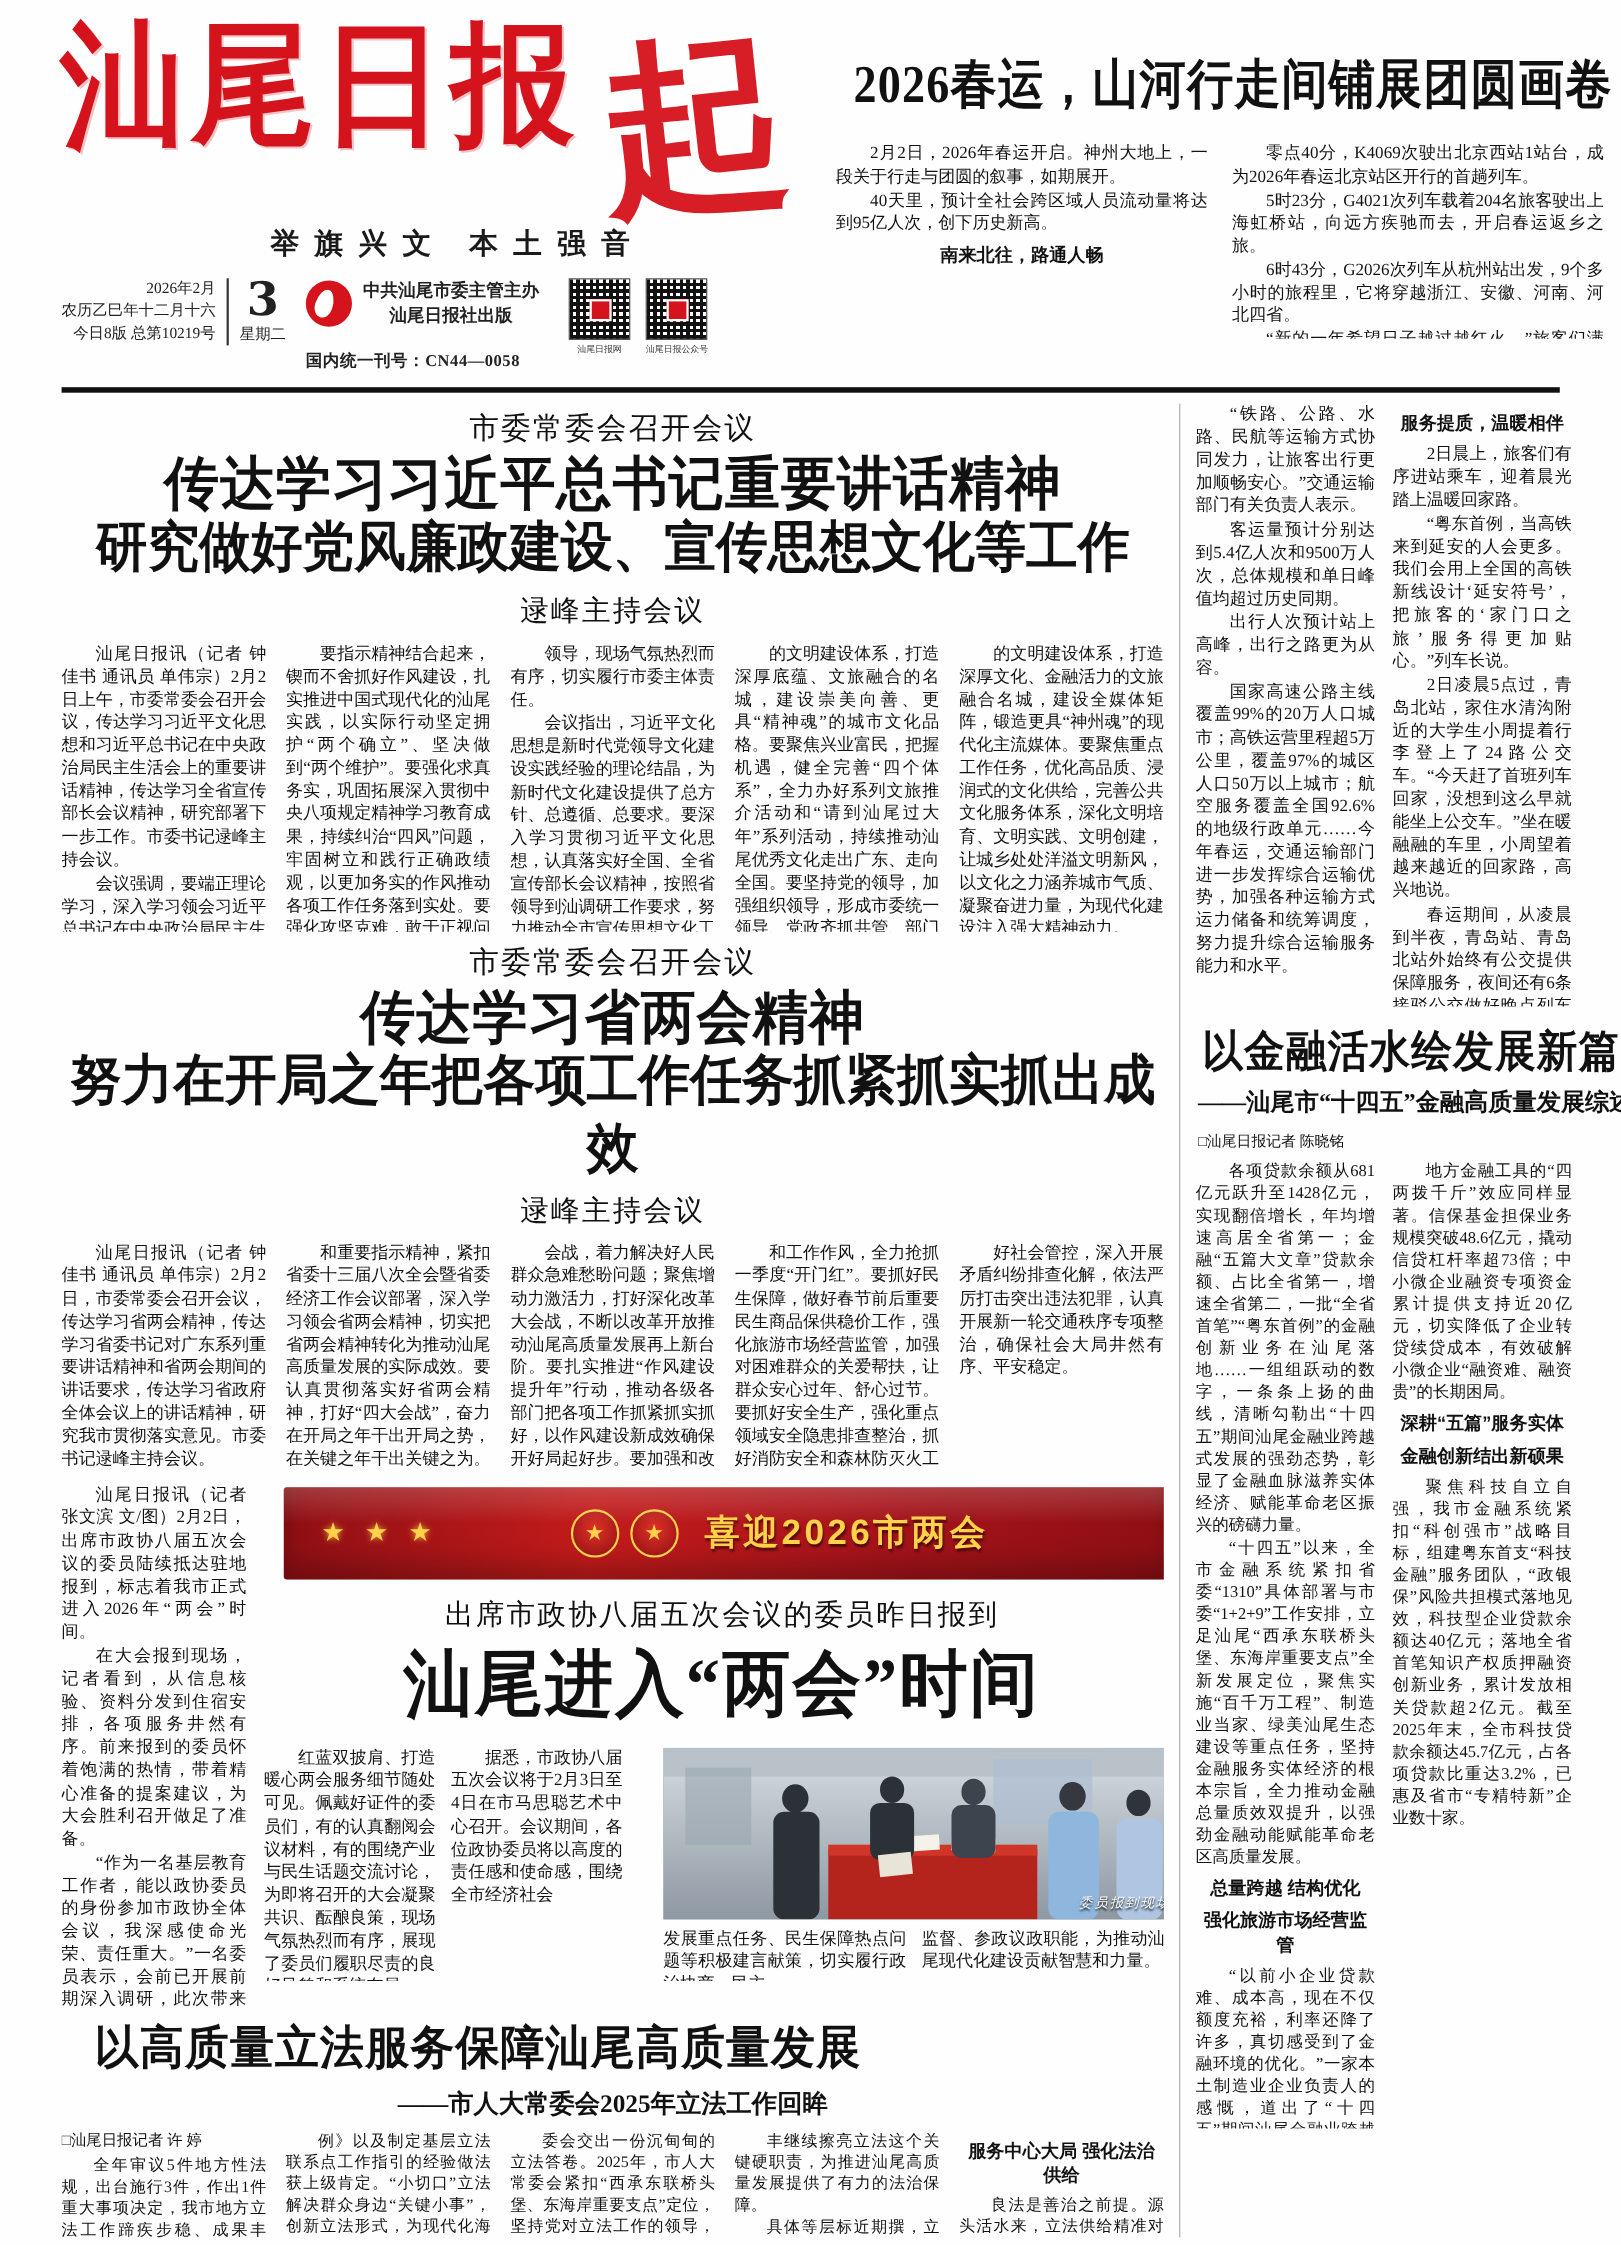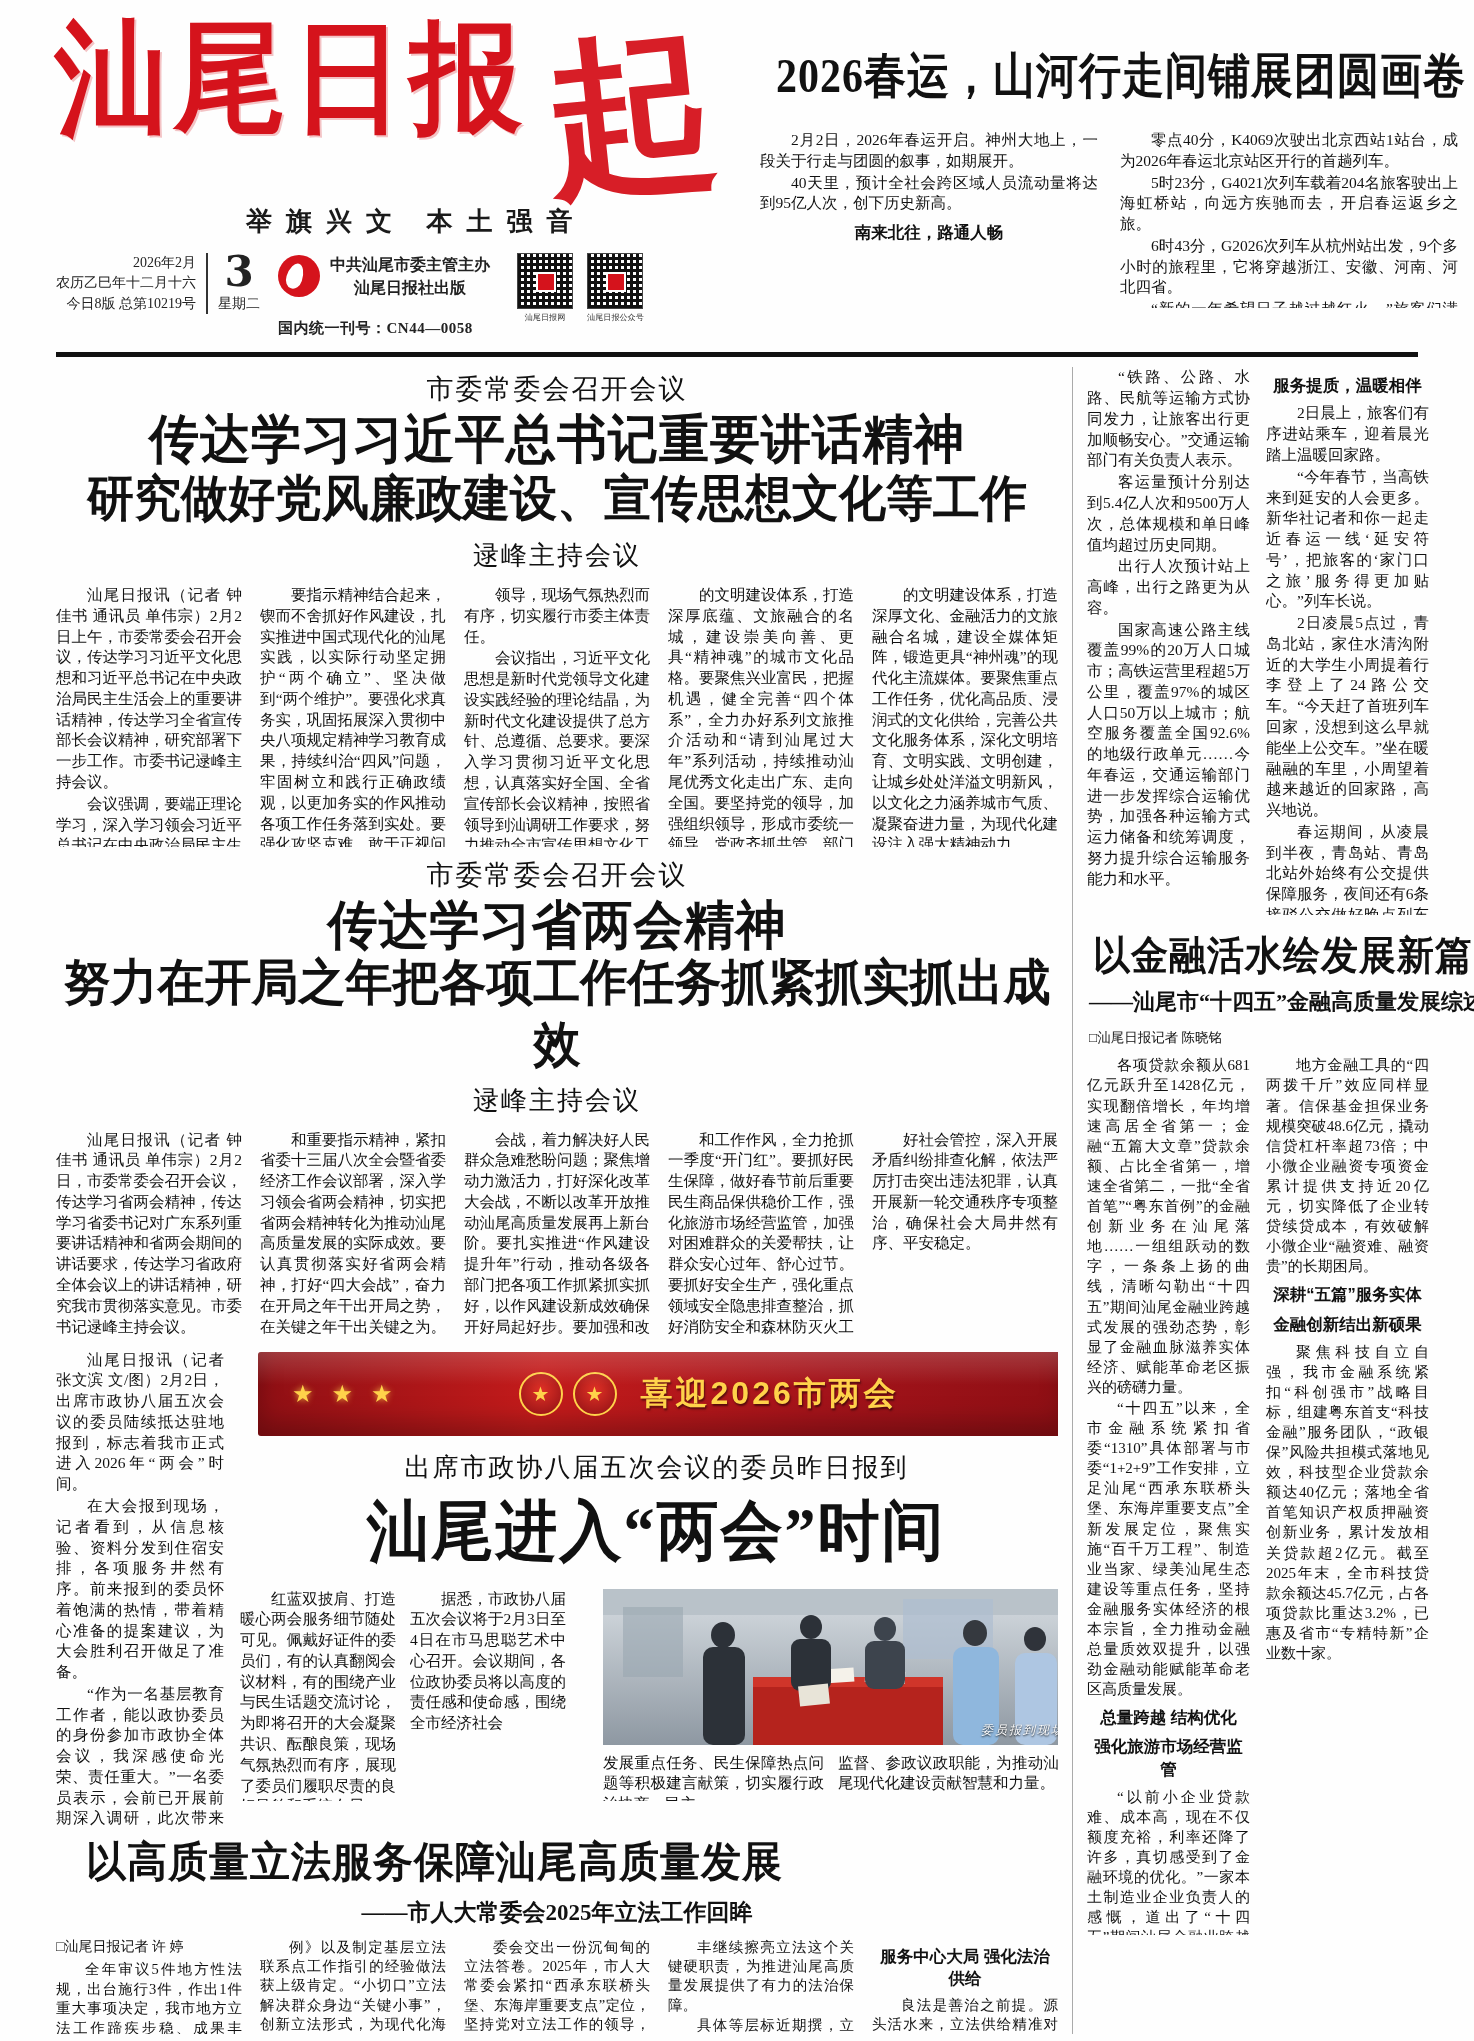--- a/index.html
+++ b/index.html
@@ -325,21 +325,21 @@
       <div class="rail-spring">
         <div class="news-col">
             <p>“铁路、公路、水路、民航等运输方式协同发力，让旅客出行更加顺畅安心。”交通运输部门有关负责人表示。</p>
             <p>客运量预计分别达到5.4亿人次和9500万人次，总体规模和单日峰值均超过历史同期。</p>
             <p>出行人次预计站上高峰，出行之路更为从容。</p>
             <p>国家高速公路主线覆盖99%的20万人口城市；高铁运营里程超5万公里，覆盖97%的城区人口50万以上城市；航空服务覆盖全国92.6%的地级行政单元……今年春运，交通运输部门进一步发挥综合运输优势，加强各种运输方式运力储备和统筹调度，努力提升综合运输服务能力和水平。</p>
           </div>
         <div class="news-col">
             <div class="sub-head">服务提质，温暖相伴</div>
             <p>2日晨上，旅客们有序进站乘车，迎着晨光踏上温暖回家路。</p>
-            <p>“今年春节，当高铁来到延安的人会更多。新华社记者和你一起走近春运一线‘延安符号’，把旅客的‘家门口之旅’服务得更加贴心。”列车长说。</p>
+            <p>“粤东首例，当高铁来到延安的人会更多。我们会用上全国的高铁新线设计‘延安符号’，把旅客的‘家门口之旅’服务得更加贴心。”列车长说。</p>
             <p>2日凌晨5点过，青岛北站，家住水清沟附近的大学生小周提着行李登上了24路公交车。“今天赶了首班列车回家，没想到这么早就能坐上公交车。”坐在暖融融的车里，小周望着越来越近的回家路，高兴地说。</p>
             <p>春运期间，从凌晨到半夜，青岛站、青岛北站外始终有公交提供保障服务，夜间还有6条接驳公交做好晚点列车乘客疏运保障，为早至晚归的旅客铺就温暖的回家之路。</p>
           </div>
       </div>
 
       <div>
         <div class="fin-head">以金融活水绘发展新篇</div>
         <div class="fin-sub">——汕尾市“十四五”金融高质量发展综述</div>
         <div class="fin-byline">□汕尾日报记者  陈晓铭</div>
         <div class="fin-body">

